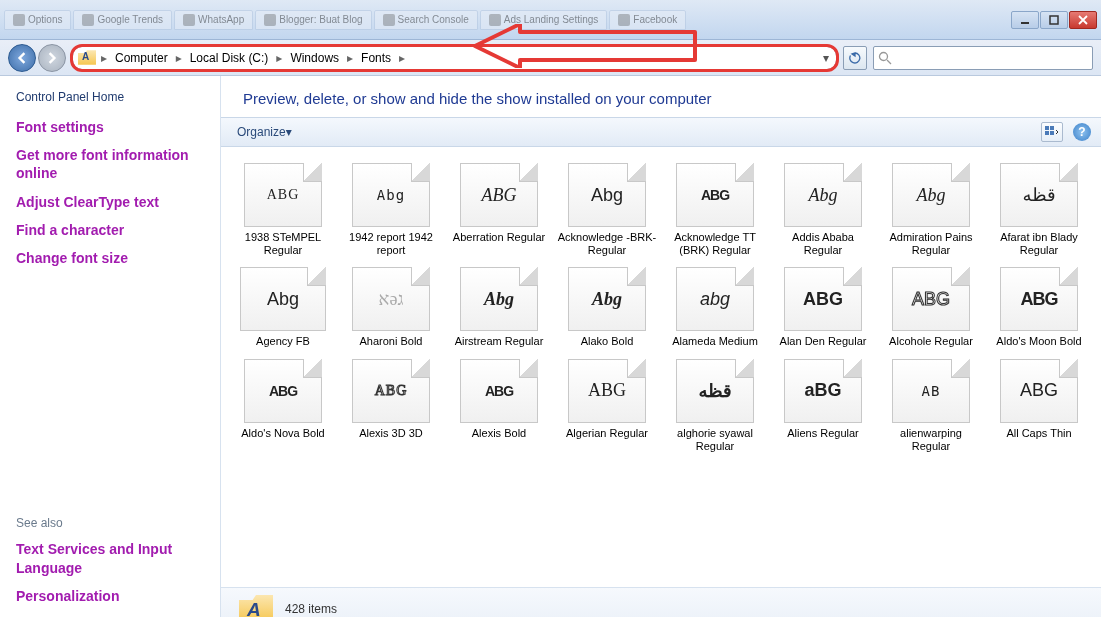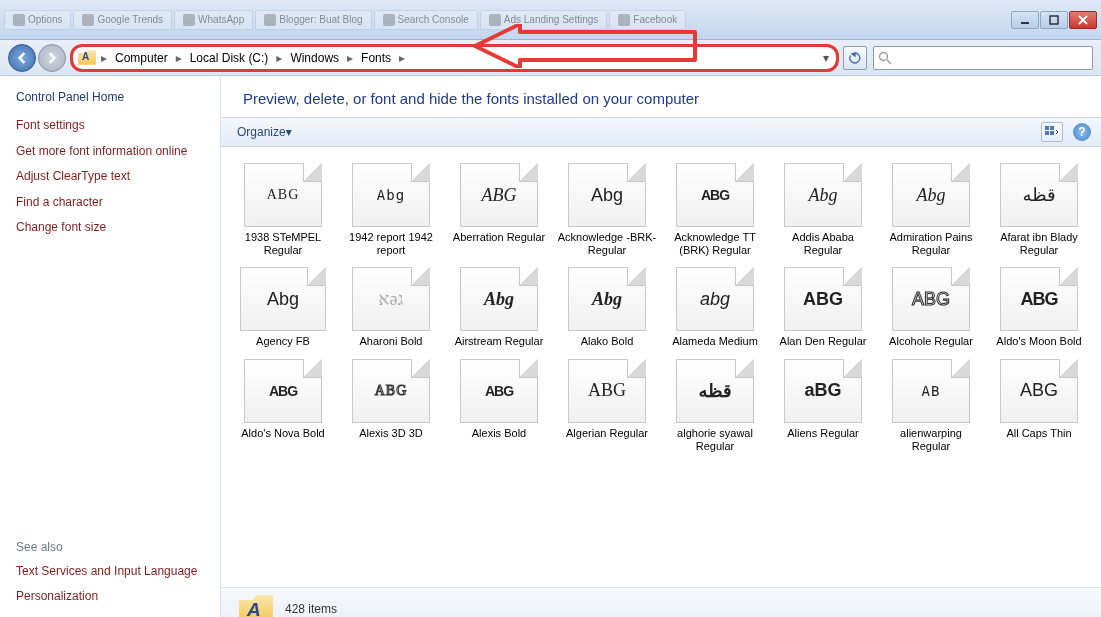--- a/index.html
+++ b/index.html
@@ -33,21 +33,21 @@
 .searchbox { width: 220px; height: 24px; border: 1px solid #8a9db5; border-radius: 2px; background: #fff; display: flex; align-items: center; padding: 0 4px; }
 .searchbox input { border: none; outline: none; flex: 1; font-size: 12px; color: #888; font-style: italic; background: transparent; }
 .searchbox .sicon { width: 14px; height: 14px; opacity: 0.6; }
 
 
 .red-arrow { position: absolute; left: 470px; top: 24px; z-index: 100; pointer-events: none; }
 
 
 .body-split { display: flex; height: calc(617px - 28px - 36px); }
 .sidebar { width: 236px; background: #fff; border-right: 1px solid #d7e2ef; padding: 14px 16px; display: flex; flex-direction: column; }
-.sidebar a { color: #7f1d1d; text-decoration: none; display: block; margin-bottom: 10px; font-size: 12px; line-height: 1.3; }
+.sidebar a { color: #a21caf; text-decoration: none; display: block; margin-bottom: 10px; font-size: 14px; line-height: 1.3; font-weight: bold; }
 .sidebar .hdr { color: #1f3a6e; font-size: 12px; margin-bottom: 14px; }
 .sidebar .spacer { flex: 1; }
 .sidebar .seealso-hdr { color: #6a7a8c; font-size: 12px; margin-bottom: 10px; }
 
 .main { flex: 1; display: flex; flex-direction: column; background: #fff; }
 .main-heading { padding: 14px 22px 10px; color: #1f3a93; font-size: 15px; }
 .toolbar { height: 30px; background: linear-gradient(#f4f8fd, #e2ebf6); border-top: 1px solid #c9d7e8; border-bottom: 1px solid #c9d7e8; display: flex; align-items: center; padding: 0 10px; }
 .organize { color: #2a4a7a; cursor: pointer; display: flex; align-items: center; gap: 0; padding: 2px 6px; }
 .toolbar-right { margin-left: auto; display: flex; align-items: center; gap: 10px; }
 .view-opt { width: 22px; height: 20px; border: 1px solid #aabacf; background: linear-gradient(#fbfdff, #e6eef7); border-radius: 2px; display: flex; align-items: center; justify-content: center; cursor: pointer; }
@@ -192,21 +192,21 @@
     <a href="#">Adjust ClearType text</a>
     <a href="#">Find a character</a>
     <a href="#">Change font size</a>
     <div class="spacer"></div>
     <div class="seealso-hdr">See also</div>
     <a href="#">Text Services and Input Language</a>
     <a href="#">Personalization</a>
   </div>
 
   <div class="main">
-    <div class="main-heading">Preview, delete, or font and hide the fonts installed on your computer</div>
+    <div class="main-heading">Preview, delete, or show and hide the show installed on your computer</div>
 
     <div class="toolbar">
       <div class="organize">
         <span>Organize</span>
         <span>▾</span>
       </div>
       <div class="toolbar-right">
         <div class="view-opt">
           <svg width="14" height="12" viewBox="0 0 14 12">
               <rect x="0" y="0" width="4" height="4" fill="#4a7ab8"></rect>

